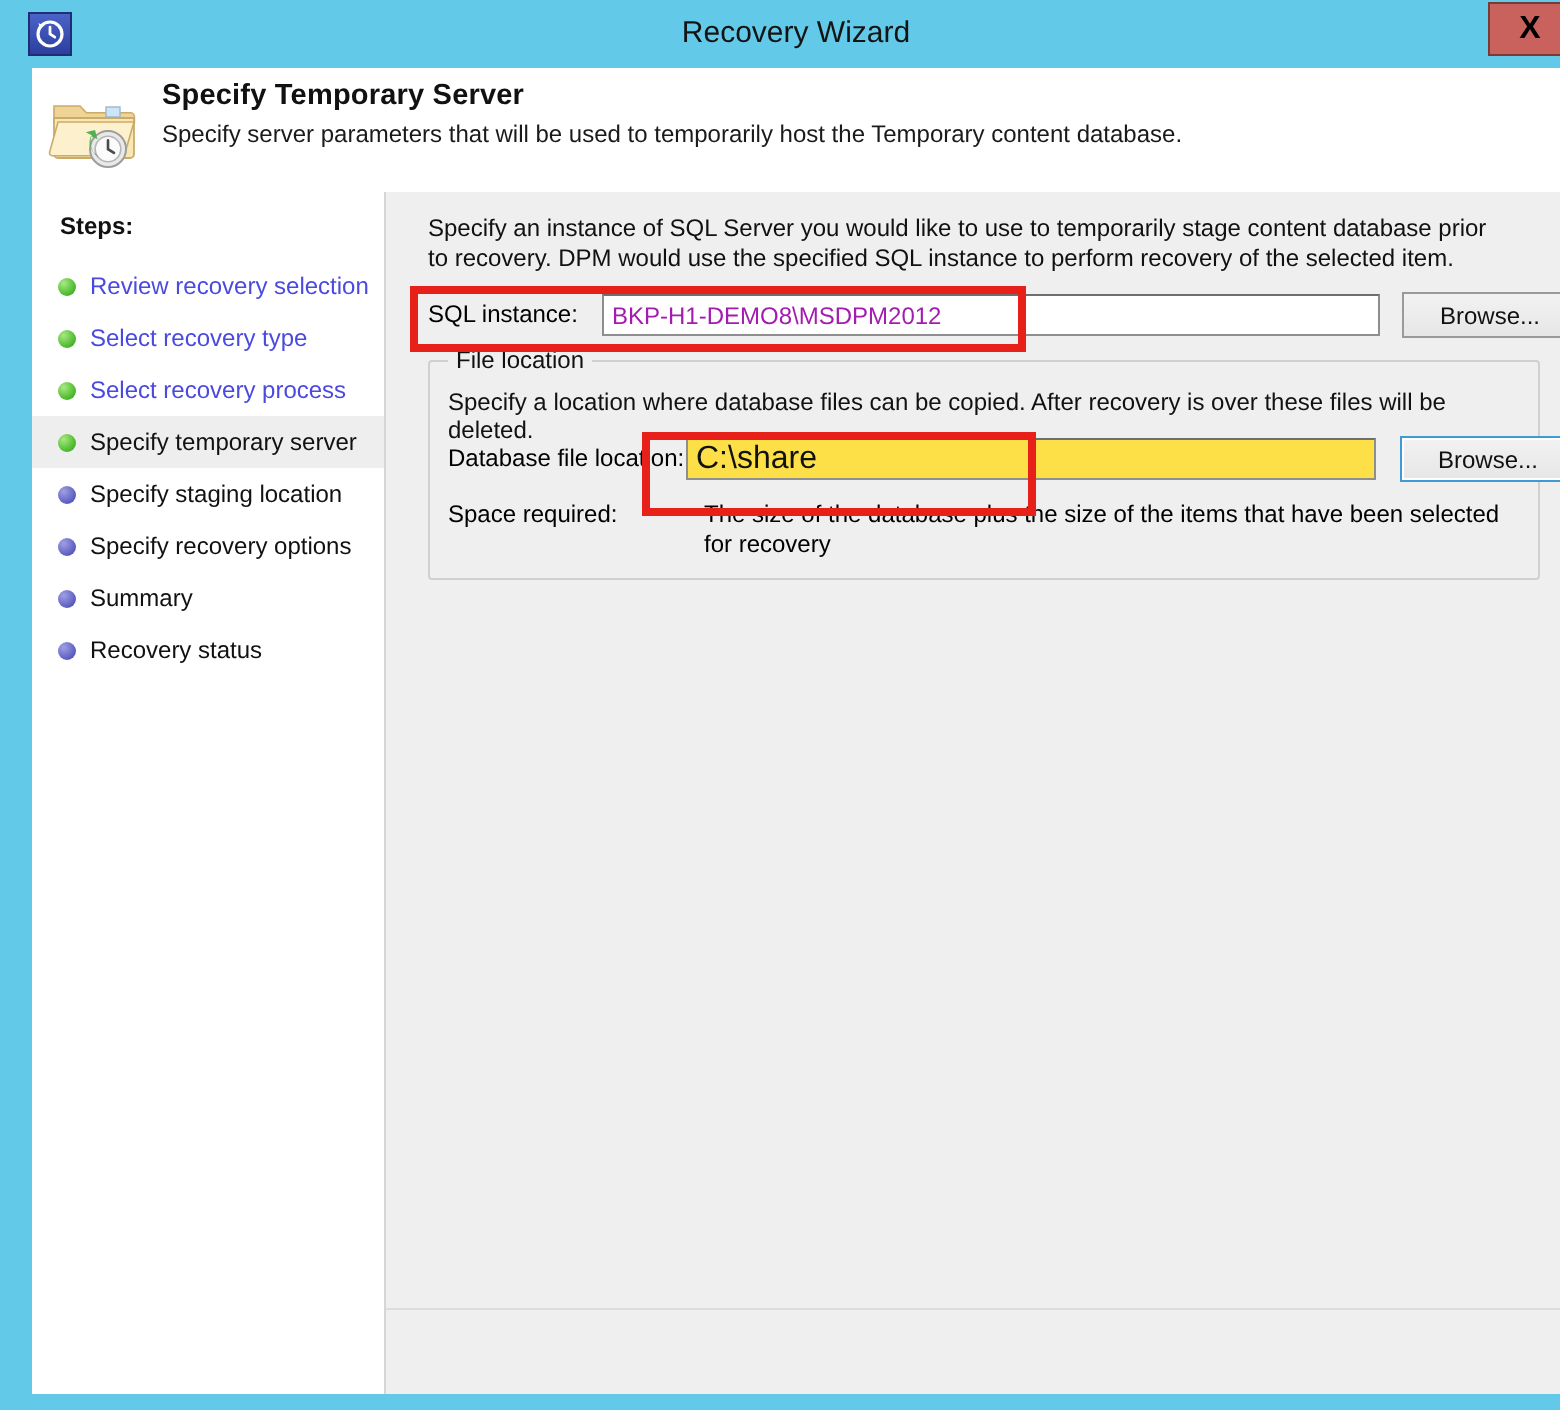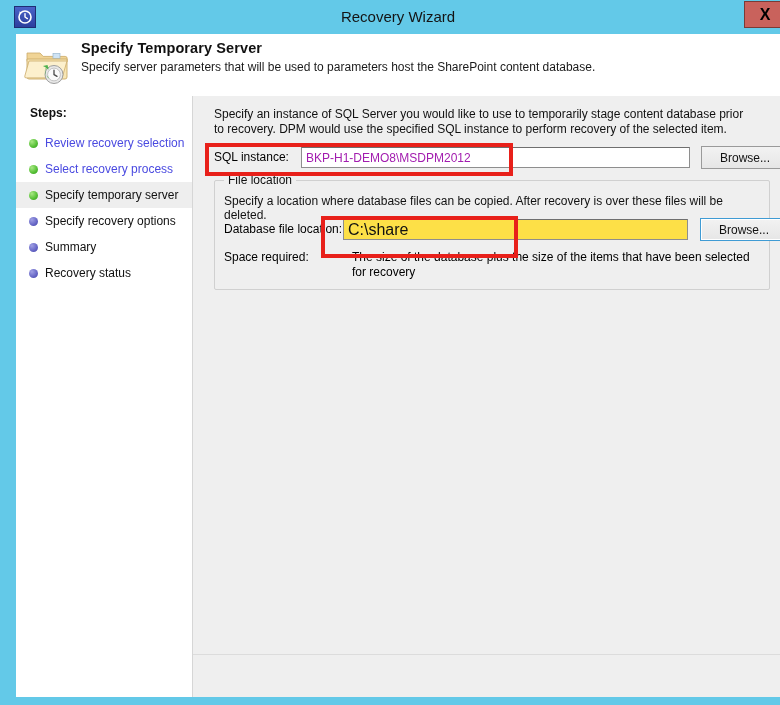--- a/index.html
+++ b/index.html
@@ -376,46 +376,54 @@
         <path d="M3 15 h40 v18 a2 2 0 0 1 -2 2 h-36 a2 2 0 0 1 -2 -2 z" fill="#f8e6b4" stroke="#cbab6a" stroke-width="0.9"></path>
         <path d="M5 17 h38 l-4.5 15.5 a2 2 0 0 1 -1.9 1.4 h-34.5 a1.4 1.4 0 0 1 -1.3 -1.8 z" fill="#fcf0cd" stroke="#cbab6a" stroke-width="0.8"></path>
         <circle cx="30" cy="30.5" r="9" fill="#e9e9e9" stroke="#9d9d9d" stroke-width="1"></circle>
         <circle cx="30" cy="30.5" r="6.4" fill="#fbfbfb" stroke="#b5b5b5" stroke-width="0.8"></circle>
         <path d="M30 26.2 L30 30.6 L33 32.4" fill="none" stroke="#4a4a4a" stroke-width="1.3" stroke-linecap="round"></path>
         <path d="M24 33 a7 7 0 0 1 -2.5 -9 l3.2 1.6 -1.2 -4.6 -4.6 1.1 3 1.5 a9.4 9.4 0 0 0 3.4 11.2 z" fill="#4fb24f"></path>
       </svg>
     </div>
     <div id="header-texts">
       <div id="header-title">Specify Temporary Server</div>
-      <div id="header-subtitle">Specify server parameters that will be used to parameters host the SharePoint content database.</div>
+      <div id="header-subtitle">Specify server parameters that will be used to temporarily host the Temporary content database.</div>
     </div>
   </div>
 
   <div id="body-area">
 
     <div id="sidebar">
       <div id="steps-title">Steps:</div>
       <div id="steps-list">
 
         <div class="step-item">
           <span class="step-bullet done"></span>
           <span>Review recovery selection</span>
         </div>
 
+        <div class="step-item">
+          <span class="step-bullet done"></span>
+          <span>Select recovery type</span>
+        </div>
 
         <div class="step-item">
           <span class="step-bullet done"></span>
           <span>Select recovery process</span>
         </div>
 
         <div class="step-item current">
           <span class="step-bullet done"></span>
           <span>Specify temporary server</span>
         </div>
 
+        <div class="step-item pending">
+          <span class="step-bullet todo"></span>
+          <span>Specify staging location</span>
+        </div>
 
         <div class="step-item pending">
           <span class="step-bullet todo"></span>
           <span>Specify recovery options</span>
         </div>
 
         <div class="step-item pending">
           <span class="step-bullet todo"></span>
           <span>Summary</span>
         </div>

